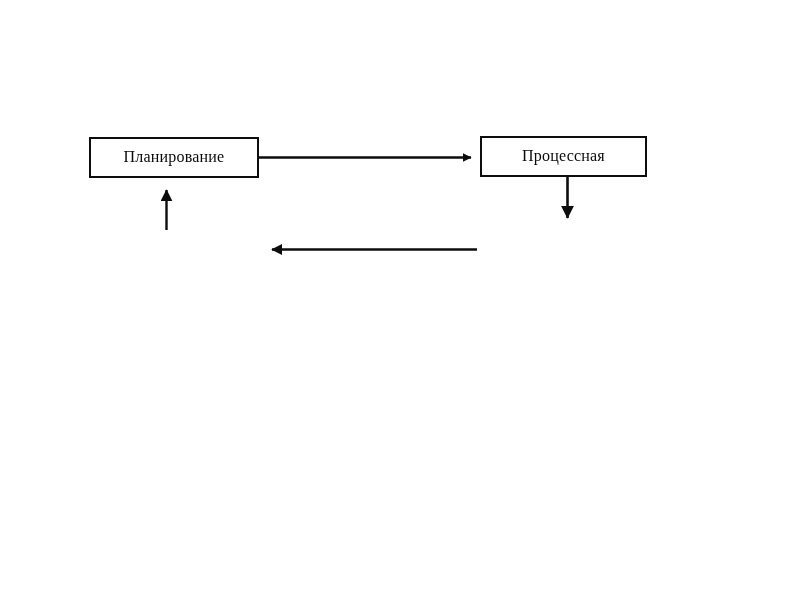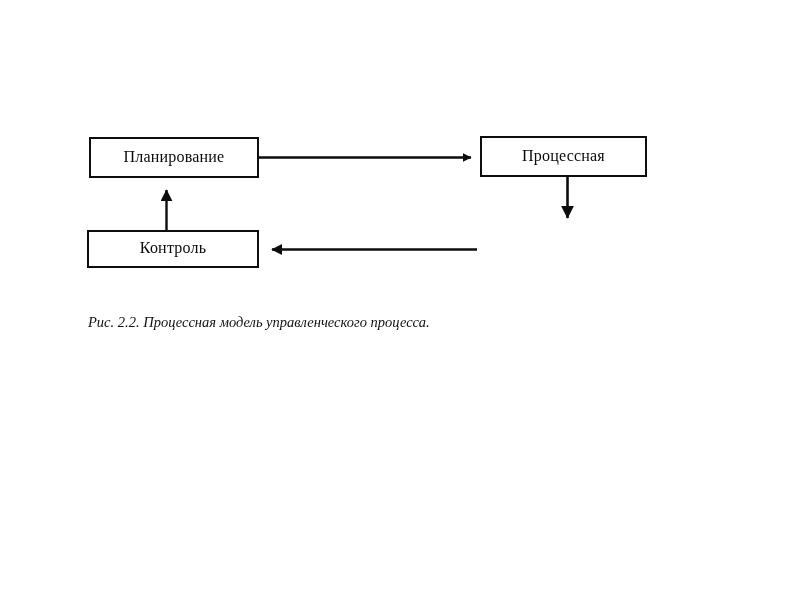--- a/index.html
+++ b/index.html
@@ -119,21 +119,17 @@
 
     <div id="box-planning" class="proc-box">
       <span class="box-label">Планирование</span>
     </div>
 
     <div id="box-organization" class="proc-box">
       <span class="box-label">Процессная</span>
     </div>
 
 
-    <div id="box-control" class="proc-box">
-      <span class="box-label">Контроль</span>
-    </div>
 
   </div>
 
-  <div id="figure-caption">Рис. 2.2. Процессная модель управленческого процесса.</div>
 
 </div>
 
 </body></html>

